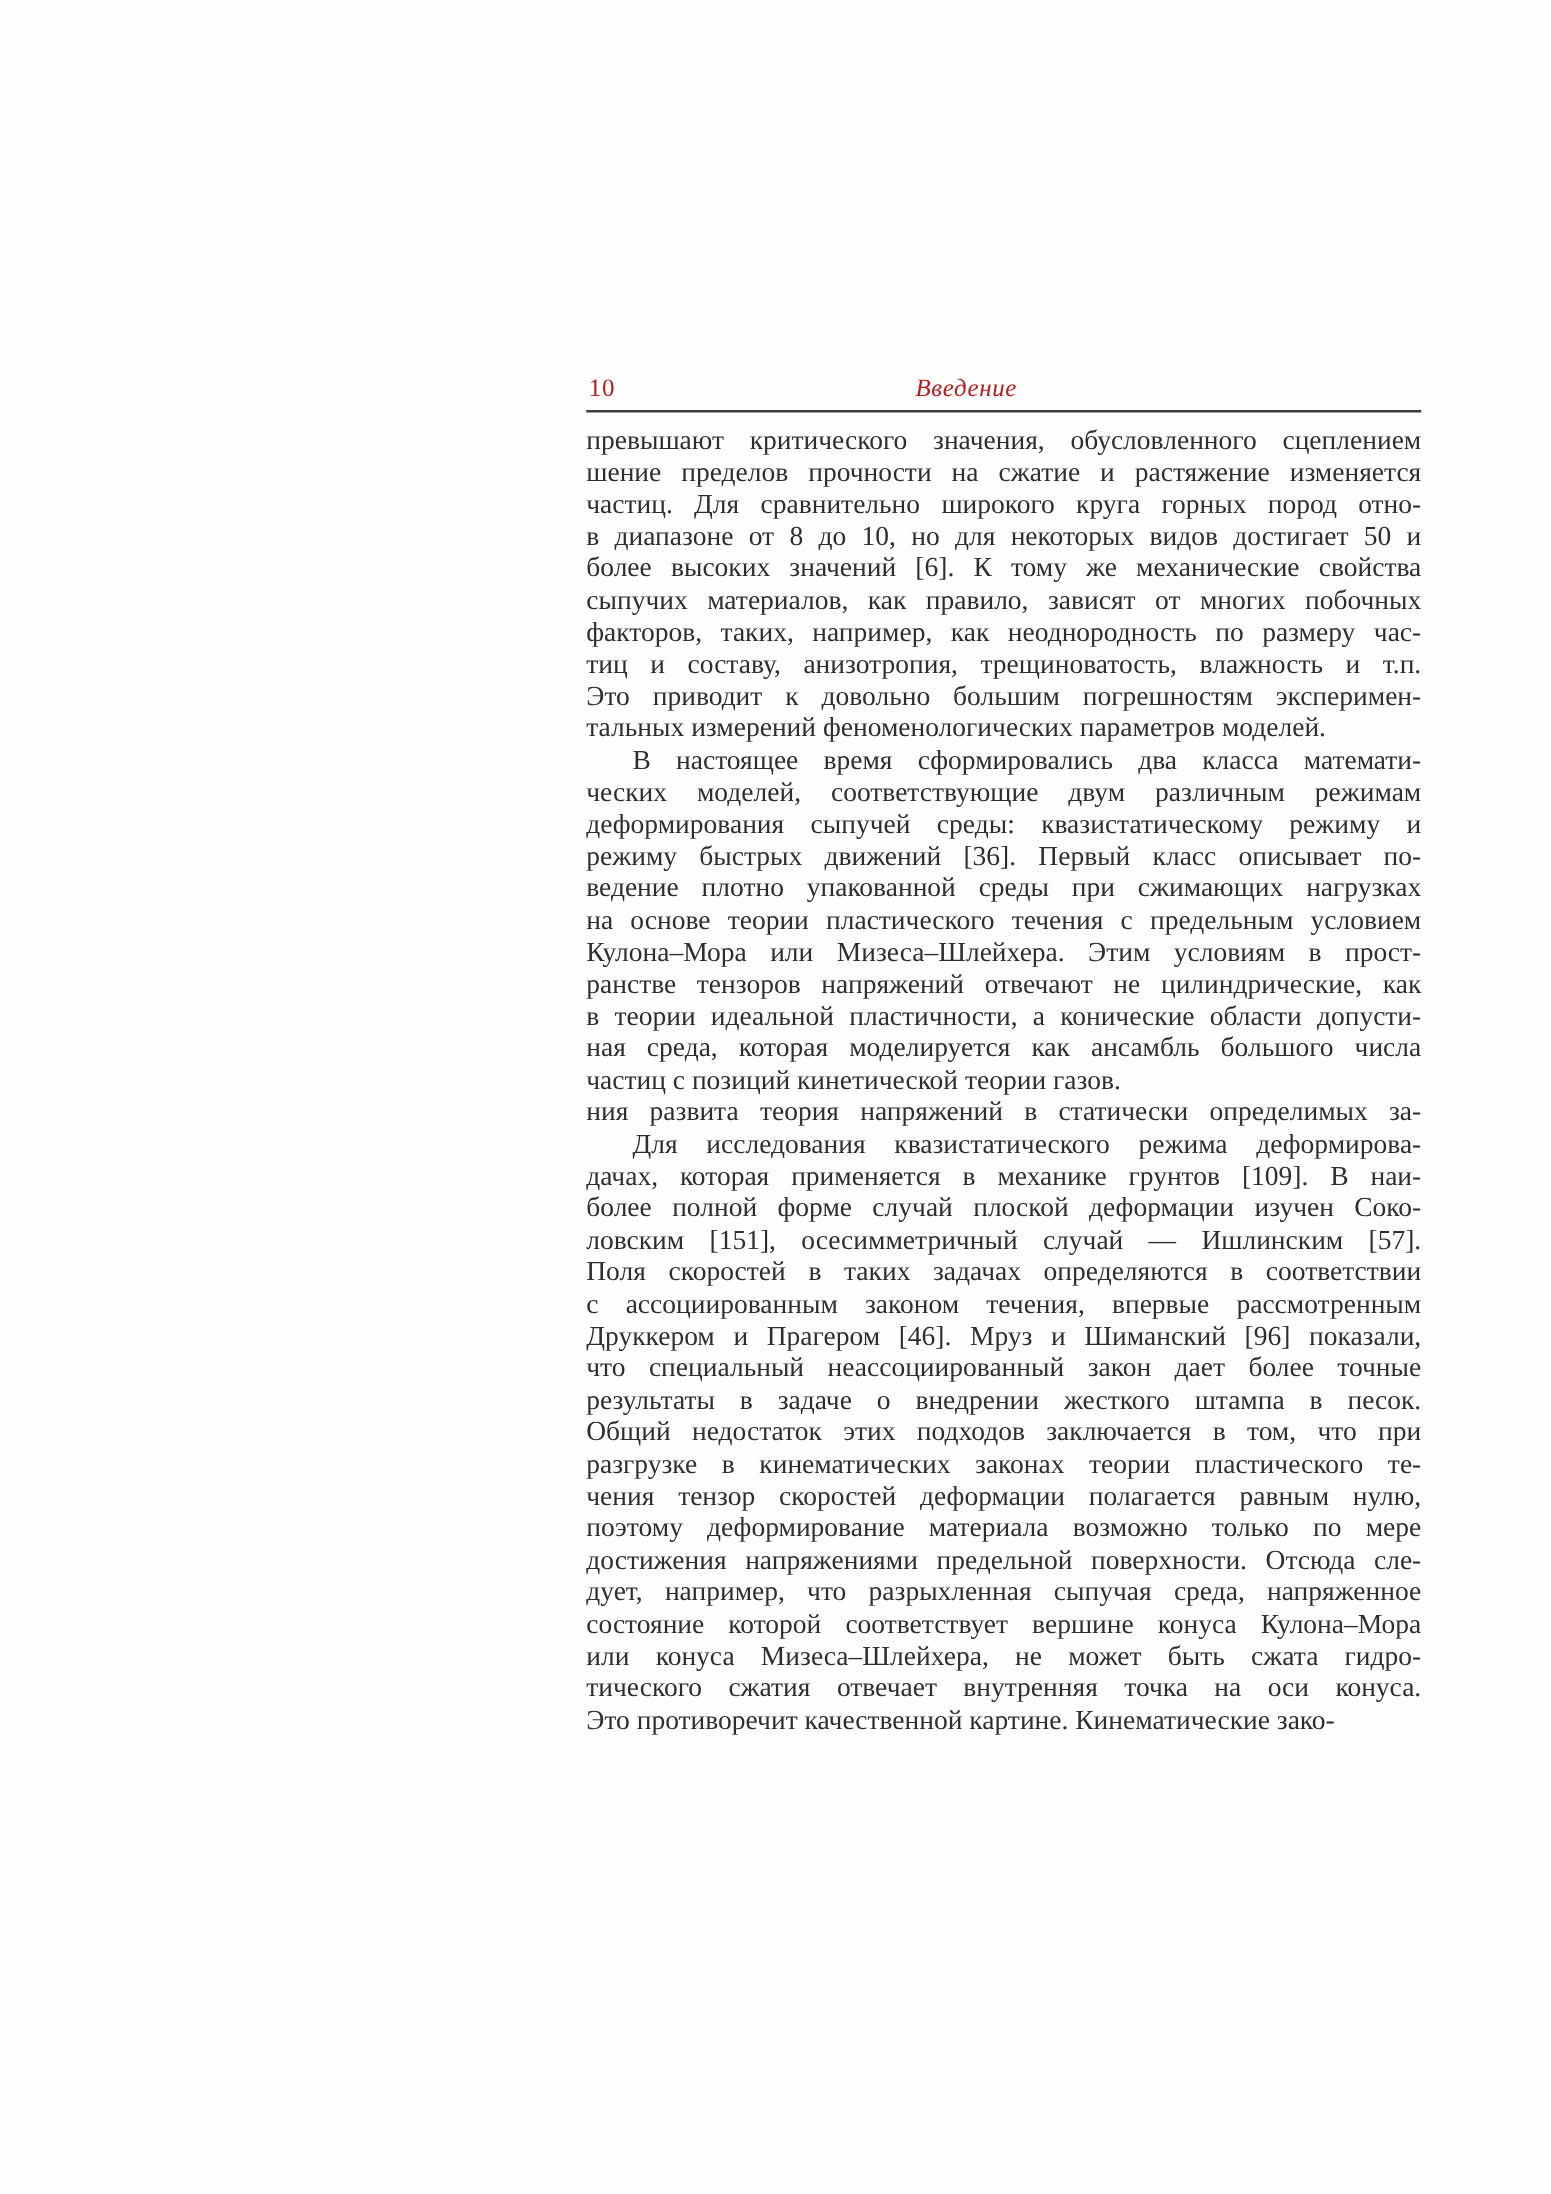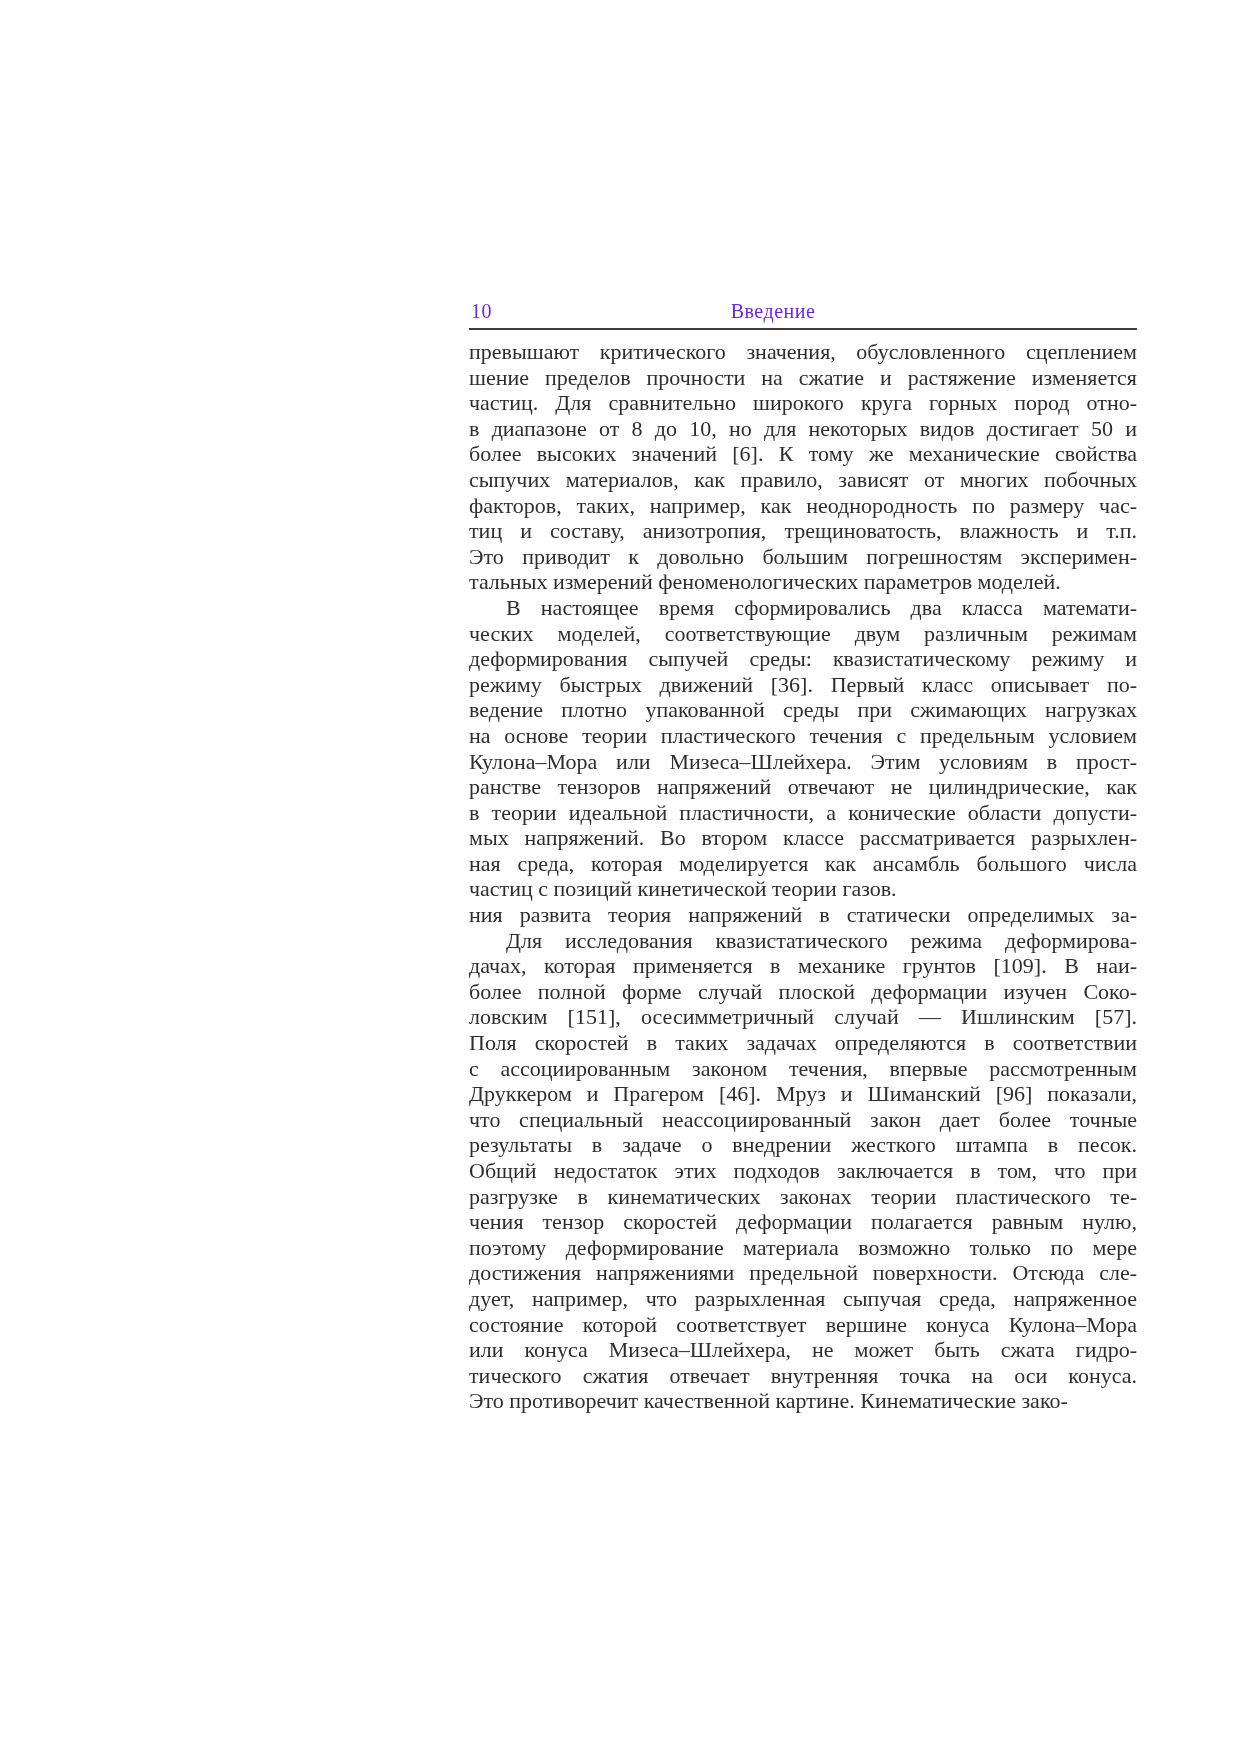--- a/index.html
+++ b/index.html
@@ -30,20 +30,21 @@
     left: 2px;
     top: 0;
     letter-spacing: 0.5px;
   }
   .running-title {
     position: absolute;
     left: 0;
     right: 60px;
     top: 0;
     text-align: center;
+    font-style: italic;
     letter-spacing: 0.5px;
   }
   .text-block {
     position: absolute;
     left: 469px;
     top: 339px;
     width: 668px;
     font-size: 22px;
     line-height: 25.6px;
     color: #2e2e2e;
@@ -53,21 +54,21 @@
     text-align-last: justify;
     white-space: normal;
   }
   .line.last { text-align-last: left; }
   .line.indent { text-indent: 37px; }
 </style>
 </head>
 <body>
 
 <div class="page" style="background: rgb(254, 254, 254);">
-  <div class="running-head" style="color: #6d28d9; border-bottom-color: rgb(60, 60, 60);">
+  <div class="running-head" style="color: #b91c1c; border-bottom-color: rgb(60, 60, 60);">
     <span class="page-number">10</span>
     <span class="running-title">Введение</span>
   </div>
   <div class="text-block" style="color: rgb(46, 46, 46);">
       <div class="line">превышают критического значения, обусловленного сцеплением</div>
       <div class="line">шение пределов прочности на сжатие и растяжение изменяется</div>
       <div class="line">частиц. Для сравнительно широкого круга горных пород отно-</div>
       <div class="line">в диапазоне от 8 до 10, но для некоторых видов достигает 50 и</div>
       <div class="line">более высоких значений [6]. К тому же механические свойства</div>
       <div class="line">сыпучих материалов, как правило, зависят от многих побочных</div>
@@ -77,21 +78,20 @@
       <div class="line last">тальных измерений феноменологических параметров моделей.</div>
       <div class="line indent">В настоящее время сформировались два класса математи-</div>
       <div class="line">ческих моделей, соответствующие двум различным режимам</div>
       <div class="line">деформирования сыпучей среды: квазистатическому режиму и</div>
       <div class="line">режиму быстрых движений [36]. Первый класс описывает по-</div>
       <div class="line">ведение плотно упакованной среды при сжимающих нагрузках</div>
       <div class="line">на основе теории пластического течения с предельным условием</div>
       <div class="line">Кулона–Мора или Мизеса–Шлейхера. Этим условиям в прост-</div>
       <div class="line">ранстве тензоров напряжений отвечают не цилиндрические, как</div>
       <div class="line">в теории идеальной пластичности, а конические области допусти-</div>
-      <div class="line">мых напряжений. Во втором классе рассматривается разрыхлен-</div>
       <div class="line">ная среда, которая моделируется как ансамбль большого числа</div>
       <div class="line last">частиц с позиций кинетической теории газов.</div>
       <div class="line">ния развита теория напряжений в статически определимых за-</div>
       <div class="line indent">Для исследования квазистатического режима деформирова-</div>
       <div class="line">дачах, которая применяется в механике грунтов [109]. В наи-</div>
       <div class="line">более полной форме случай плоской деформации изучен Соко-</div>
       <div class="line">ловским [151], осесимметричный случай — Ишлинским [57].</div>
       <div class="line">Поля скоростей в таких задачах определяются в соответствии</div>
       <div class="line">с ассоциированным законом течения, впервые рассмотренным</div>
       <div class="line">Друккером и Прагером [46]. Мруз и Шиманский [96] показали,</div>

